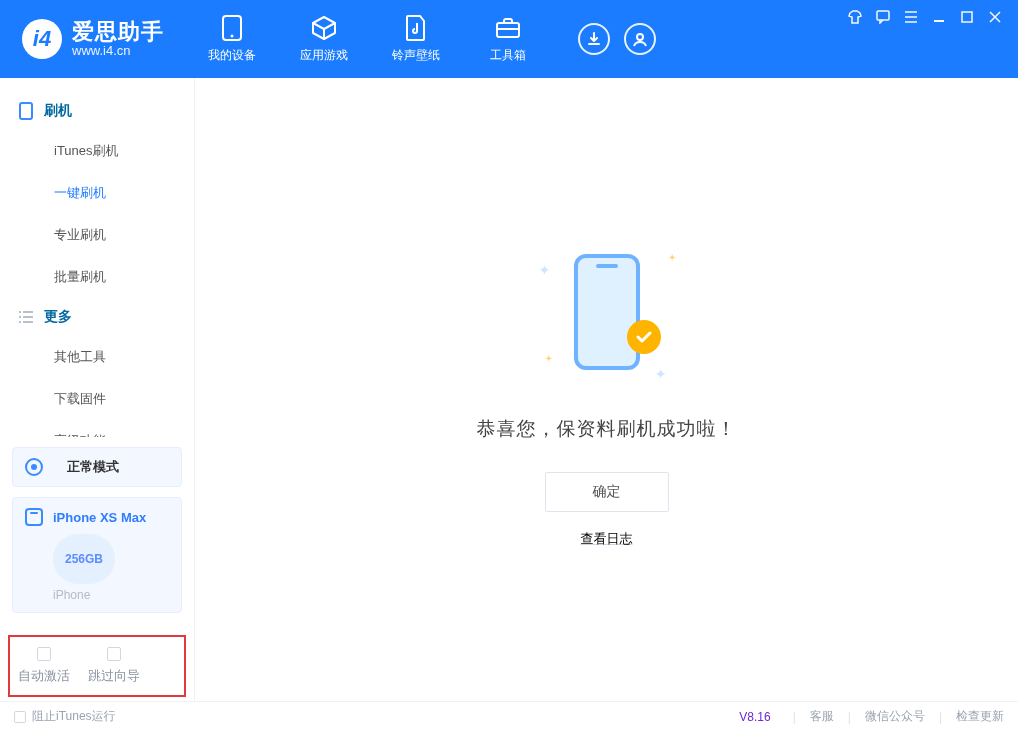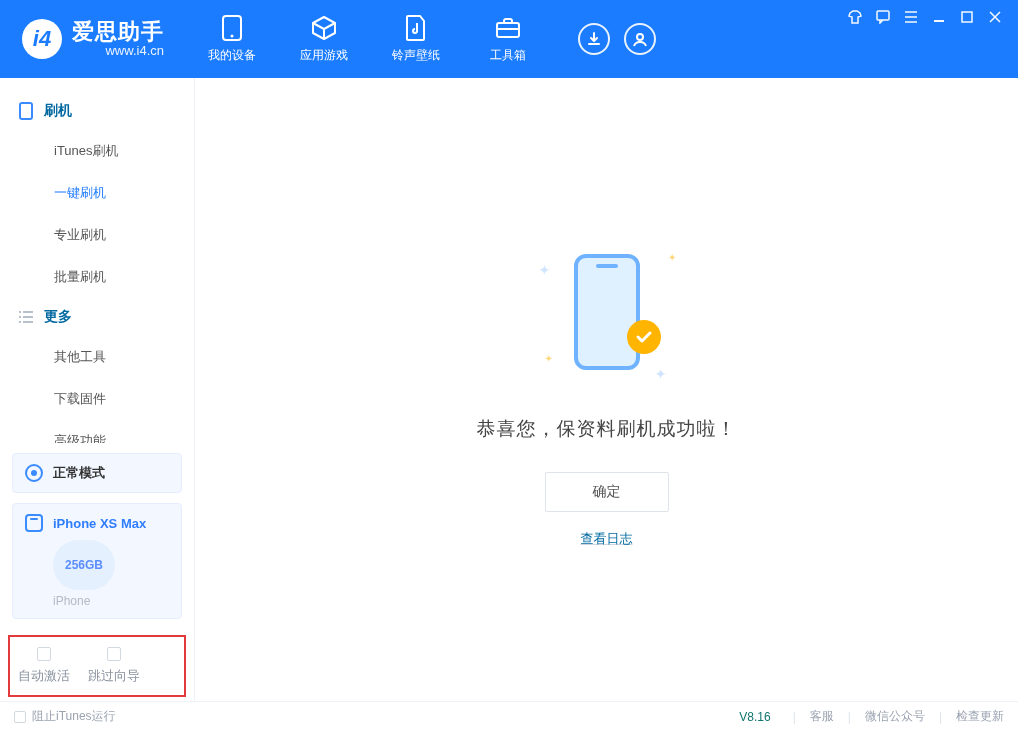--- a/index.html
+++ b/index.html
@@ -1,21 +1,21 @@
 <!DOCTYPE html>
 <html><head>
 <meta charset="utf-8">
 <style>
 * { margin:0; padding:0; box-sizing:border-box; font-family:"Microsoft YaHei","PingFang SC",Arial,sans-serif; }
 body { background:#fff; width:1018px; height:731px; overflow:hidden; position:relative; }
 
 
 .titlebar {
   height:78px; background:linear-gradient(180deg,#1b7cff 0%,#1b7cff 100%);
-  display:flex; align-items:stretch; color:#fff;text-align:right;
+  display:flex; align-items:stretch; color:#fff;
 }
 .logo-block { display:flex; align-items:center; gap:10px; padding:0 22px 0 22px; }
 .logo-circle {
   width:40px; height:40px; border-radius:50%; background:#fff; display:flex; align-items:center; justify-content:center;
   color:#1b7cff; font-weight:900; font-size:22px; font-style:italic;
 }
 .logo-text { display:flex; flex-direction:column; line-height:1.15; }
 .logo-text .name { font-size:22px; font-weight:700; letter-spacing:1px; }
 .logo-text .url  { font-size:13px; opacity:.9; }
 
@@ -47,27 +47,27 @@
 }
 .side-group-title .gicon { width:16px; height:16px; display:flex; align-items:center; justify-content:center; }
 .side-list { list-style:none; }
 .side-item {
   font-size:13px; color:#555; padding:12px 14px 12px 54px; cursor:pointer;
 }
 .side-item.active { color:#1f7cff; }
 
 .mode-panel {
   margin:10px 12px; background:#f3f7ff; border:1px solid #e5edff; border-radius:4px;
-  display:flex; align-items:center; gap:10px; padding:10px 12px; color:#333; font-size:13px; font-weight:600;
+  display:flex; align-items:center; gap:24px; padding:10px 12px; color:#333; font-size:13px; font-weight:600;
 }
 .mode-panel .micon { width:18px; height:18px; border:2px solid #3a8bff; border-radius:50%; display:flex; align-items:center; justify-content:center; }
 .mode-panel .micon:before { content:""; width:6px; height:6px; border-radius:50%; background:#3a8bff; display:block; margin-top:0px; }
 
 .device-panel {
-  margin:0 12px 8px; background:#f3f7ff; border:1px solid #e5edff; border-radius:4px;
+  margin:0 12px 14px; background:#f3f7ff; border:1px solid #e5edff; border-radius:4px;
   padding:10px 12px;
 }
 .device-row1 { display:flex; align-items:center; gap:10px; color:#2f7dff; font-weight:700; font-size:13px; }
 .device-row1 .dicon { width:18px; height:18px; border:2px solid #3a8bff; border-radius:4px; position:relative; }
 .device-row1 .dicon:before { content:""; position:absolute; left:3px; right:3px; top:2px; height:2px; background:#3a8bff; border-radius:1px; }
 .device-chip {
   display:inline-block; margin:8px 0 4px 28px; background:#e5f0ff; color:#5b8dff; font-size:12px;
   padding:18px 12px; border-radius:999px; font-weight:600;
 }
 .device-os { margin-left:28px; font-size:12px; color:#b4bbc7; }
@@ -95,33 +95,33 @@
 .sparkle.s1 { left:12px; top:30px; }
 .sparkle.s2 { right:10px; top:20px; color:#ffd77a; font-size:10px; }
 .sparkle.s3 { left:18px; bottom:28px; color:#ffd77a; font-size:10px;}
 .sparkle.s4 { right:20px; bottom:10px; }
 
 .result-title { font-size:19px; color:#444; font-weight:500; margin-bottom:30px; letter-spacing:1px;}
 .ok-btn {
   min-width:124px; padding:10px 30px; font-size:14px; color:#555; background:#fff;
   border:1px solid #dfe4ec; border-radius:2px; cursor:pointer;
 }
-.view-log { margin-top:18px; font-size:13px; color:#0369a1; cursor:pointer; text-decoration:underline; text-decoration-color:#cfd6e2;}
+.view-log { margin-top:18px; font-size:13px; color:#000000; cursor:pointer; text-decoration:underline; text-decoration-color:#cfd6e2;}
 
 
 .footer {
   position:absolute; left:0; right:0; bottom:0; height:30px; border-top:1px solid #eef1f5;
   display:flex; align-items:center; font-size:12px; color:#9aa3b1; padding:0 14px;
 }
 .footer .fchk { display:flex; align-items:center; gap:6px; cursor:pointer; }
 .footer .fchk .box { width:12px; height:12px; border:1px solid #d2d8e1; border-radius:2px; }
 .footer-right { margin-left:auto; display:flex; align-items:center; gap:14px; }
 .footer-right a { cursor:pointer; }
 .footer-right .sep { color:#dfe4ec; }
-.ver { color:#0f766e; margin-right:8px; }
+.ver { color:#6d28d9; margin-right:8px; }
 
 svg { display:block; }
 </style>
 </head>
 <body>
 
 <div class="titlebar">
   <div class="logo-block">
     <div class="logo-circle">i4</div>
     <div class="logo-text">

